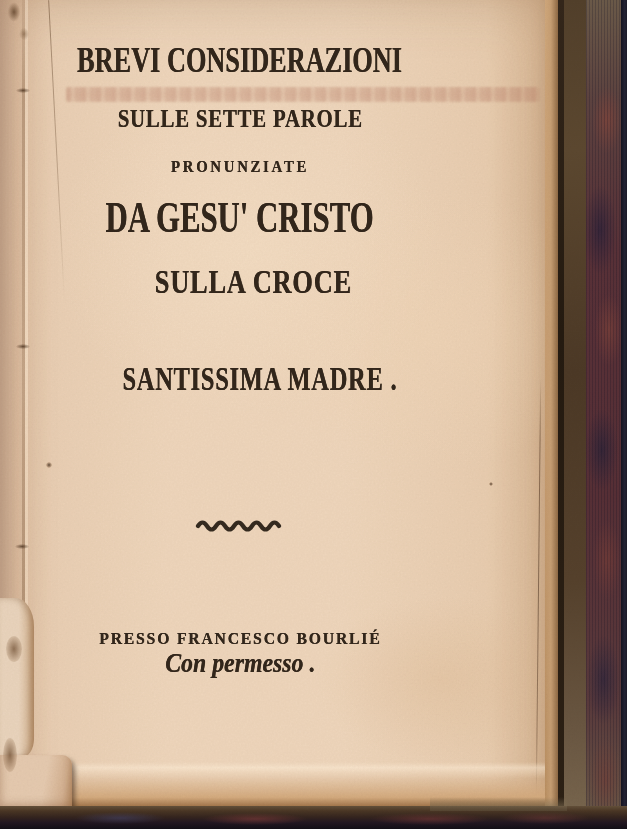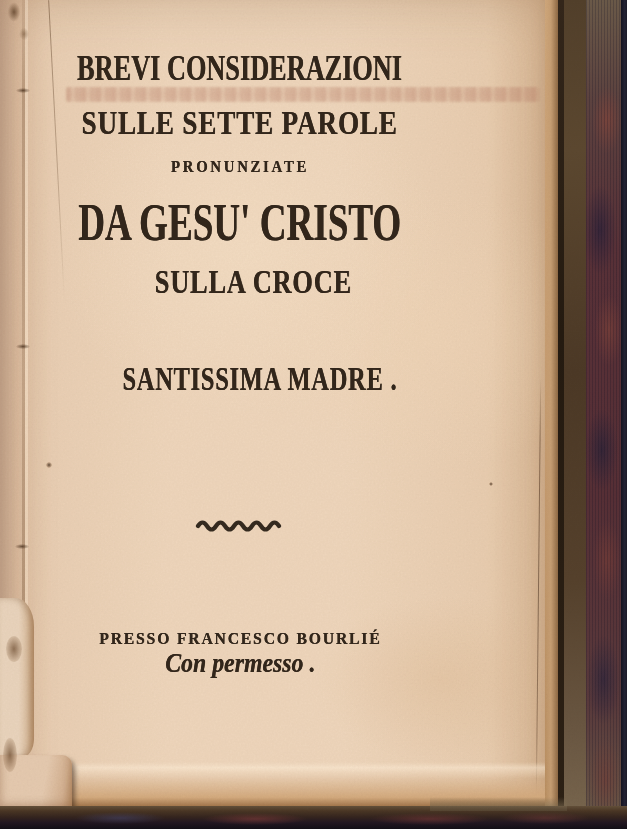--- a/index.html
+++ b/index.html
@@ -55,24 +55,24 @@
   .stub-mid{position:absolute; left:0; top:598px; width:34px; height:160px;
     background:linear-gradient(90deg, #e9d4bd 55%, #dcc0a2 80%, #c8a37d 100%);
     border-radius:0 55% 40% 0/0 18% 12% 0;
     box-shadow:inset -4px 0 6px rgba(120,80,45,.35);}
   .glue-spot{position:absolute; background:radial-gradient(ellipse at center, rgba(95,60,30,.65), rgba(120,80,45,.2) 65%, transparent 80%); border-radius:50%;}
   
   .tp-line{position:absolute; left:0; width:480px; text-align:center; color:#32261b;
     font-weight:bold; line-height:1; white-space:nowrap;
     text-shadow:0 0 .6px rgba(50,38,25,.85), .4px .4px .5px rgba(50,38,25,.35);}
   .tp-line>span{display:inline-block;}
-  .l-brevi      {top:50px;  font-size:36px;} .l-brevi>span{transform:scaleX(.73);}
-  .l-sulle      {top:106px; font-size:34px; letter-spacing:1px;} .l-sulle>span{transform:scaleX(.80);}
+  .l-brevi      {top:42px;  font-size:36px;} .l-brevi>span{transform:scaleX(.73);}
+  .l-sulle      {top:106px; font-size:26px; letter-spacing:1px;} .l-sulle>span{transform:scaleX(.80);}
   .l-pronunziate{top:159px; font-size:16px; letter-spacing:3px;} .l-pronunziate>span{transform:scaleX(.92);}
-  .l-dagesu     {top:196px; font-size:53px;} .l-dagesu>span{transform:scaleX(.70);}
+  .l-dagesu     {top:196px; font-size:44px;} .l-dagesu>span{transform:scaleX(.70);}
   .l-sullacroce {top:266px; font-size:33px; letter-spacing:1px;padding-left:26px;} .l-sullacroce>span{transform:scaleX(.80);}
   .l-presente   {top:327px; font-size:16px; letter-spacing:2.5px;} .l-presente>span{transform:scaleX(.85);}
   .l-santissima {top:362px; font-size:34px; letter-spacing:1px;padding-left:39px;} .l-santissima>span{transform:scaleX(.72);}
   .l-roma       {top:592px; font-size:33px;} .l-roma>span{transform:scaleX(.80);}
   .l-presso     {top:630px; font-size:17px; letter-spacing:2px;text-align:center;} .l-presso>span{transform:scaleX(.92);}
   .l-permesso   {top:649px; font-size:28px; font-style:italic;} .l-permesso>span{transform:scaleX(.85);}
   .ornament{position:absolute; left:194px; top:516px; width:94px; height:16px;}
   
   #cover-right{position:absolute; top:0; right:0; width:82px; height:829px;}
   .edge-shade{position:absolute; left:0; top:0; width:13px; height:100%;

